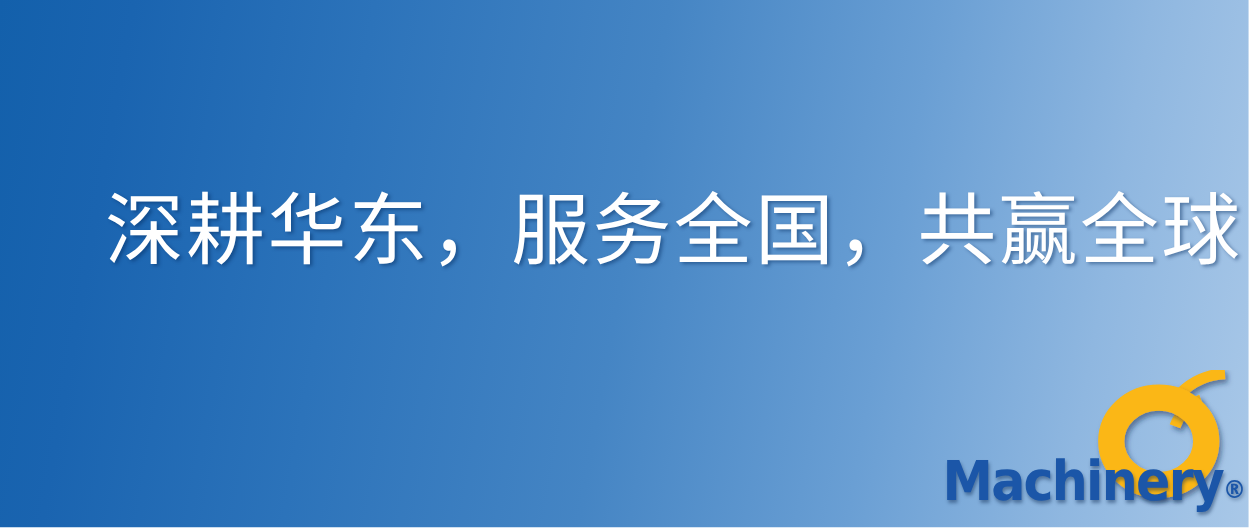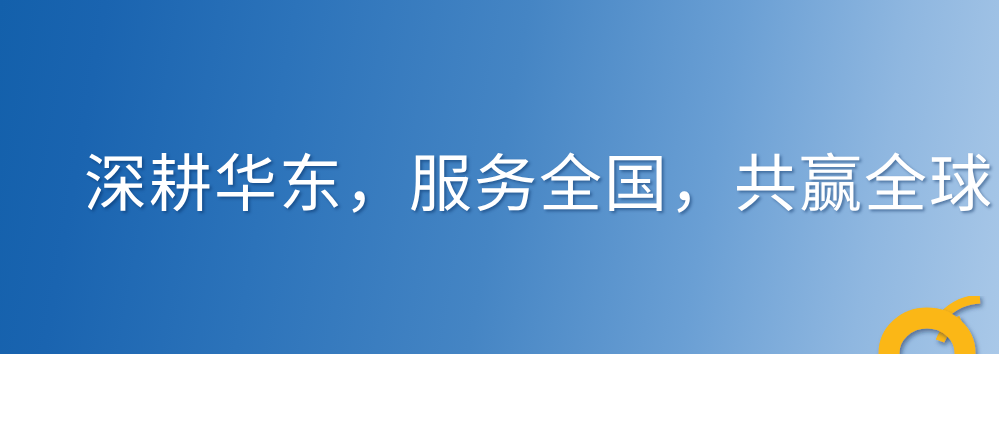--- a/index.html
+++ b/index.html
@@ -5,21 +5,21 @@
 <style>
   html, body {
     margin: 0;
     padding: 0;
     background: #ffffff;
   }
 
   #banner {
     position: relative;
     width: 999px;
-    height: 354px;
+    height: 422px;
     overflow: hidden;
     font-family: "Liberation Sans", sans-serif;
     background: linear-gradient(100deg,
                 #1360ab 0%,
                 #1a64b0 10%,
                 #2c73ba 28%,
                 #4585c4 50%,
                 #6a9fd4 70%,
                 #8fb7e0 86%,
                 #a9c8e8 100%);

